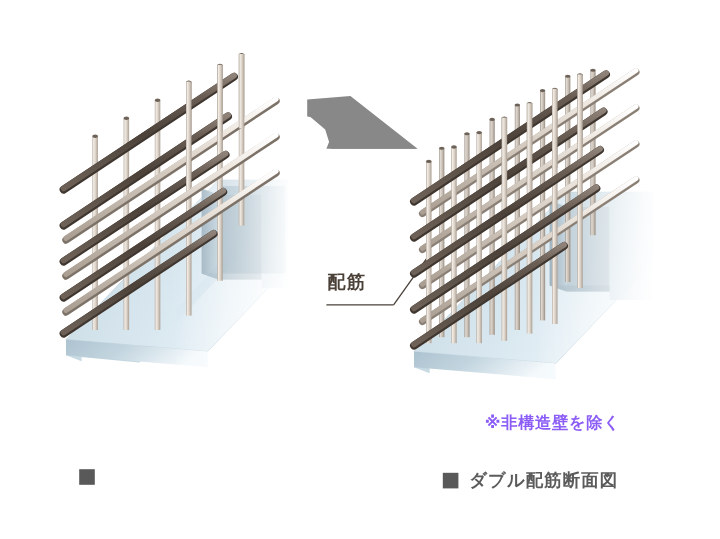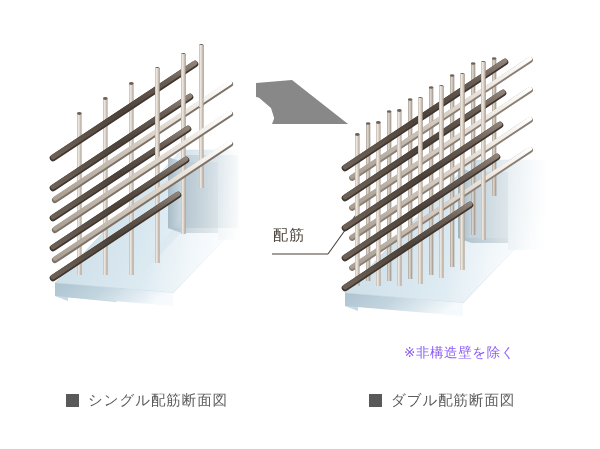--- a/index.html
+++ b/index.html
@@ -13,20 +13,21 @@
     position: relative;
     overflow: hidden;
     font-family: "Liberation Sans", "DejaVu Sans", sans-serif;
   }
   #stage {
     position: absolute;
     left: 0; top: 0;
     width: 484px;
     height: 449px;
     background: #ffffff;
+    font-weight: bold;
   }
   .diagram-svg {
     position: absolute;
     left: 0; top: 0;
     width: 600px;
     height: 449px;
   }
   
   .caption {
     position: absolute;
@@ -379,21 +380,20 @@
       </g>
     </g>
   </svg>
 
   <div id="callout-label">配筋</div>
 
   <div id="note-text">※非構造壁を除く</div>
 
   <div class="caption" id="caption-single">
     <span class="bullet"></span>
-    <span>シングル配筋断面図</span>
   </div>
 
   <div class="caption" id="caption-double">
     <span class="bullet"></span>
     <span>ダブル配筋断面図</span>
   </div>
 
 </div>
 
 </body></html>

